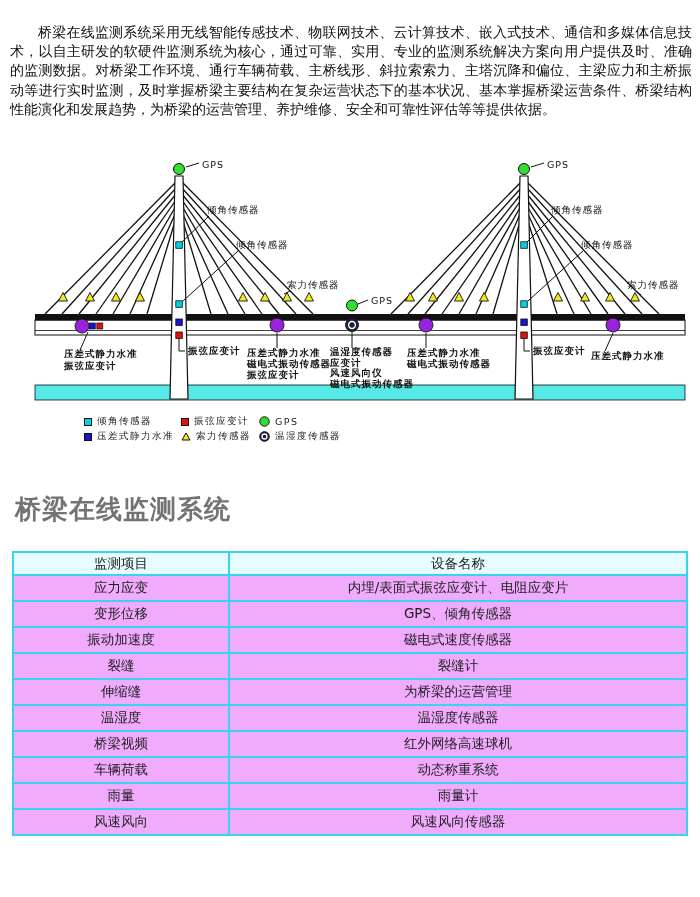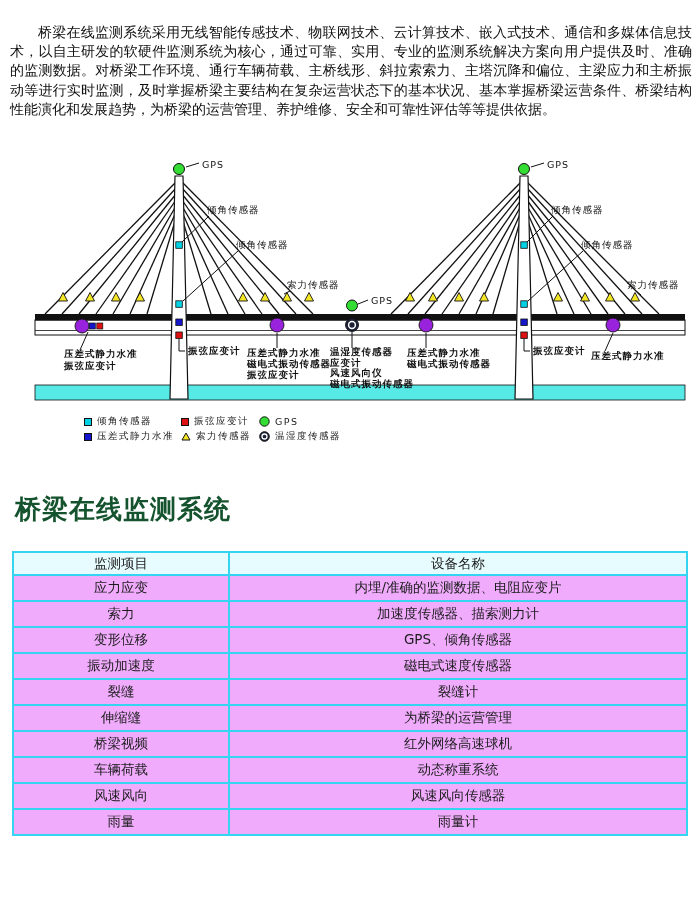--- a/index.html
+++ b/index.html
@@ -5,21 +5,21 @@
   html,body{margin:0;padding:0;background:#fff;}
   body{width:700px;font-family:"DejaVu Sans",sans-serif;color:#111;}
   .intro{padding:9px 8px 0 10px;font-size:14px;line-height:19.2px;text-align:justify;text-indent:2em;color:#0f0f0f;}
   .diagram{display:block;margin-top:33px;}
   .diagram text{font-family:"DejaVu Sans",sans-serif;fill:#111;}
   .lbl{font-size:9.5px;letter-spacing:1px;}
   .lblb{font-size:9.5px;letter-spacing:1px;font-weight:600;}
   .legend{margin:8px 0 0 84px;display:grid;grid-template-columns:97px 78px 130px;row-gap:2px;font-size:9.5px;letter-spacing:1.5px;color:#1a1a1a;}
   .legend-item{display:flex;align-items:center;gap:5px;white-space:nowrap;}
   .legend-item svg{flex:0 0 auto;}
-  .section-title{margin:49px 0 0 15px;font-size:26px;font-weight:bold;color:#14532d;letter-spacing:1px;}
+  .section-title{margin:49px 0 0 15px;font-size:26px;font-weight:bold;color:#737373;letter-spacing:1px;}
   table.monitor{border-collapse:collapse;margin:24px 0 0 12px;width:676px;table-layout:fixed;font-size:13.5px;color:#1c1c1c;}
   table.monitor col.c1{width:216px;}
   table.monitor th,table.monitor td{border:2px solid #35d5f2;text-align:center;padding:0 4px;}
   table.monitor th{height:21px;background:#e6fcfe;font-weight:normal;}
   table.monitor td{height:24px;background:#f0abfc;}
 </style>
 </head>
 <body>
 
 <p class="intro">桥梁在线监测系统采用无线智能传感技术、物联网技术、云计算技术、嵌入式技术、通信和多媒体信息技术，以自主研发的软硬件监测系统为核心，通过可靠、实用、专业的监测系统解决方案向用户提供及时、准确的监测数据。对桥梁工作环境、通行车辆荷载、主桥线形、斜拉索索力、主塔沉降和偏位、主梁应力和主桥振动等进行实时监测，及时掌握桥梁主要结构在复杂运营状态下的基本状况、基本掌握桥梁运营条件、桥梁结构性能演化和发展趋势，为桥梁的运营管理、养护维修、安全和可靠性评估等等提供依据。</p>
@@ -209,52 +209,52 @@
     </colgroup>
   <thead>
     <tr>
       <th>监测项目</th>
       <th>设备名称</th>
     </tr>
   </thead>
   <tbody>
     <tr>
         <td>应力应变</td>
-        <td>内埋/准确的监测数据、电阻应变片</td>
-      </tr>
-    <tr>
-        <td>索力</td>
-        <td>加速度传感器、描索测力计</td>
+        <td>内埋/表面式振弦应变计、电阻应变片</td>
       </tr>
     <tr>
         <td>变形位移</td>
         <td>GPS、倾角传感器</td>
       </tr>
     <tr>
         <td>振动加速度</td>
         <td>磁电式速度传感器</td>
       </tr>
     <tr>
         <td>裂缝</td>
         <td>裂缝计</td>
       </tr>
     <tr>
         <td>伸缩缝</td>
         <td>为桥梁的运营管理</td>
       </tr>
     <tr>
+        <td>温湿度</td>
+        <td>温湿度传感器</td>
+      </tr>
+    <tr>
         <td>桥梁视频</td>
         <td>红外网络高速球机</td>
       </tr>
     <tr>
         <td>车辆荷载</td>
         <td>动态称重系统</td>
       </tr>
     <tr>
+        <td>雨量</td>
+        <td>雨量计</td>
+      </tr>
+    <tr>
         <td>风速风向</td>
         <td>风速风向传感器</td>
       </tr>
-    <tr>
-        <td>雨量</td>
-        <td>雨量计</td>
-      </tr>
   </tbody>
 </table>
 
 </body></html>

